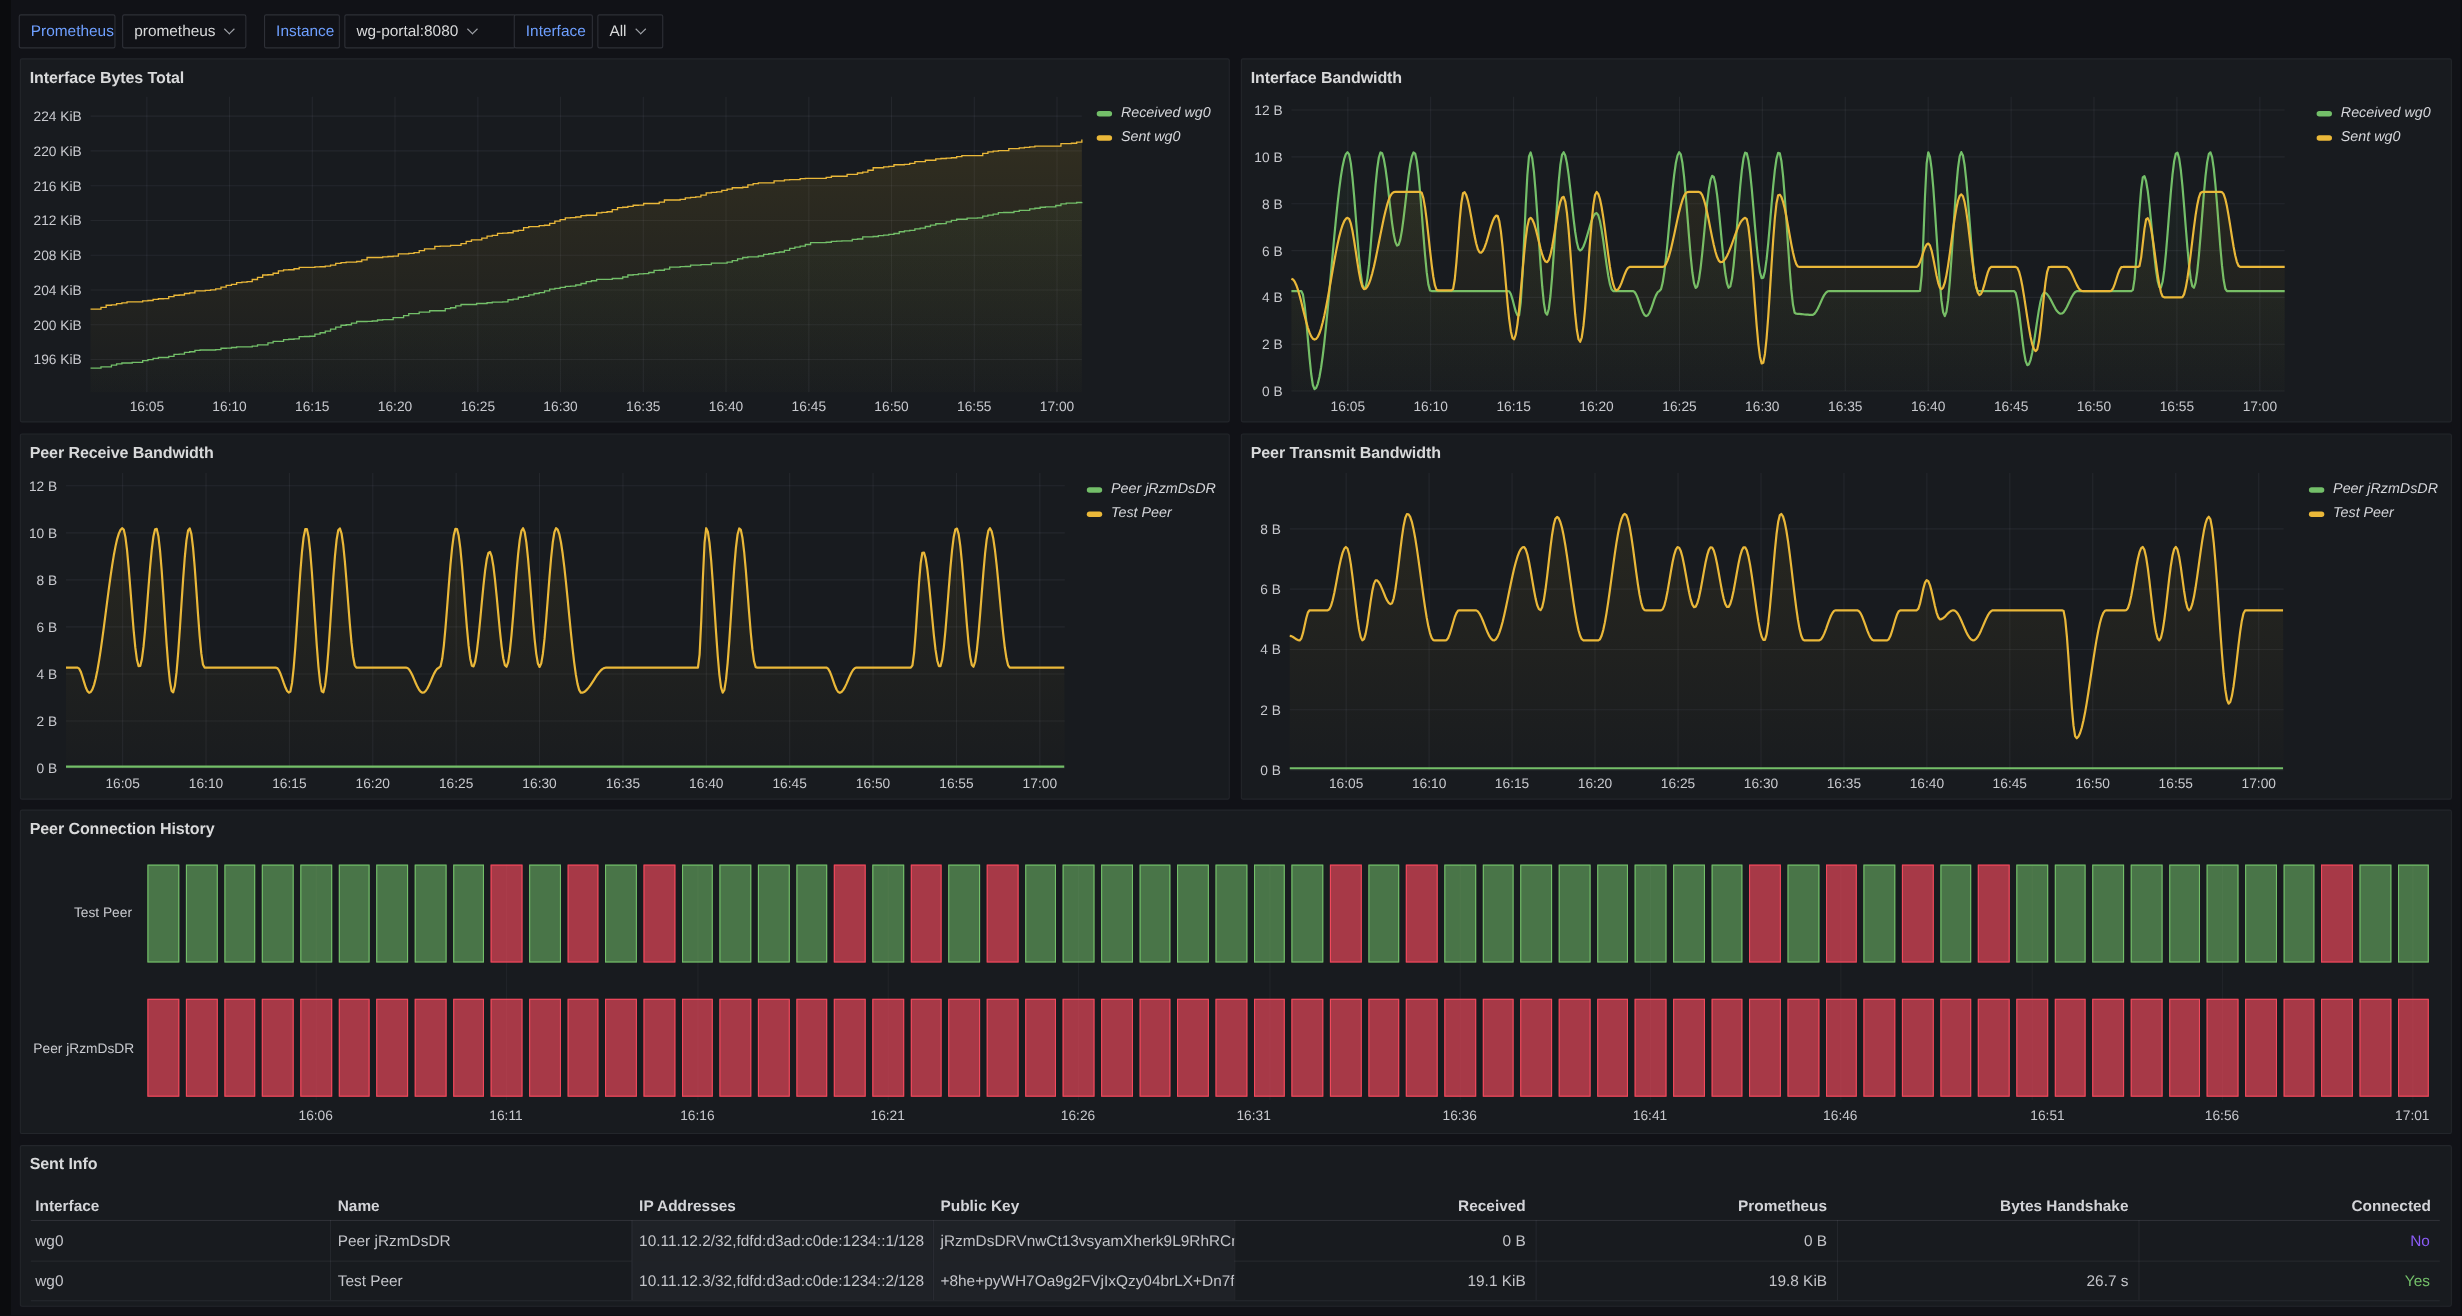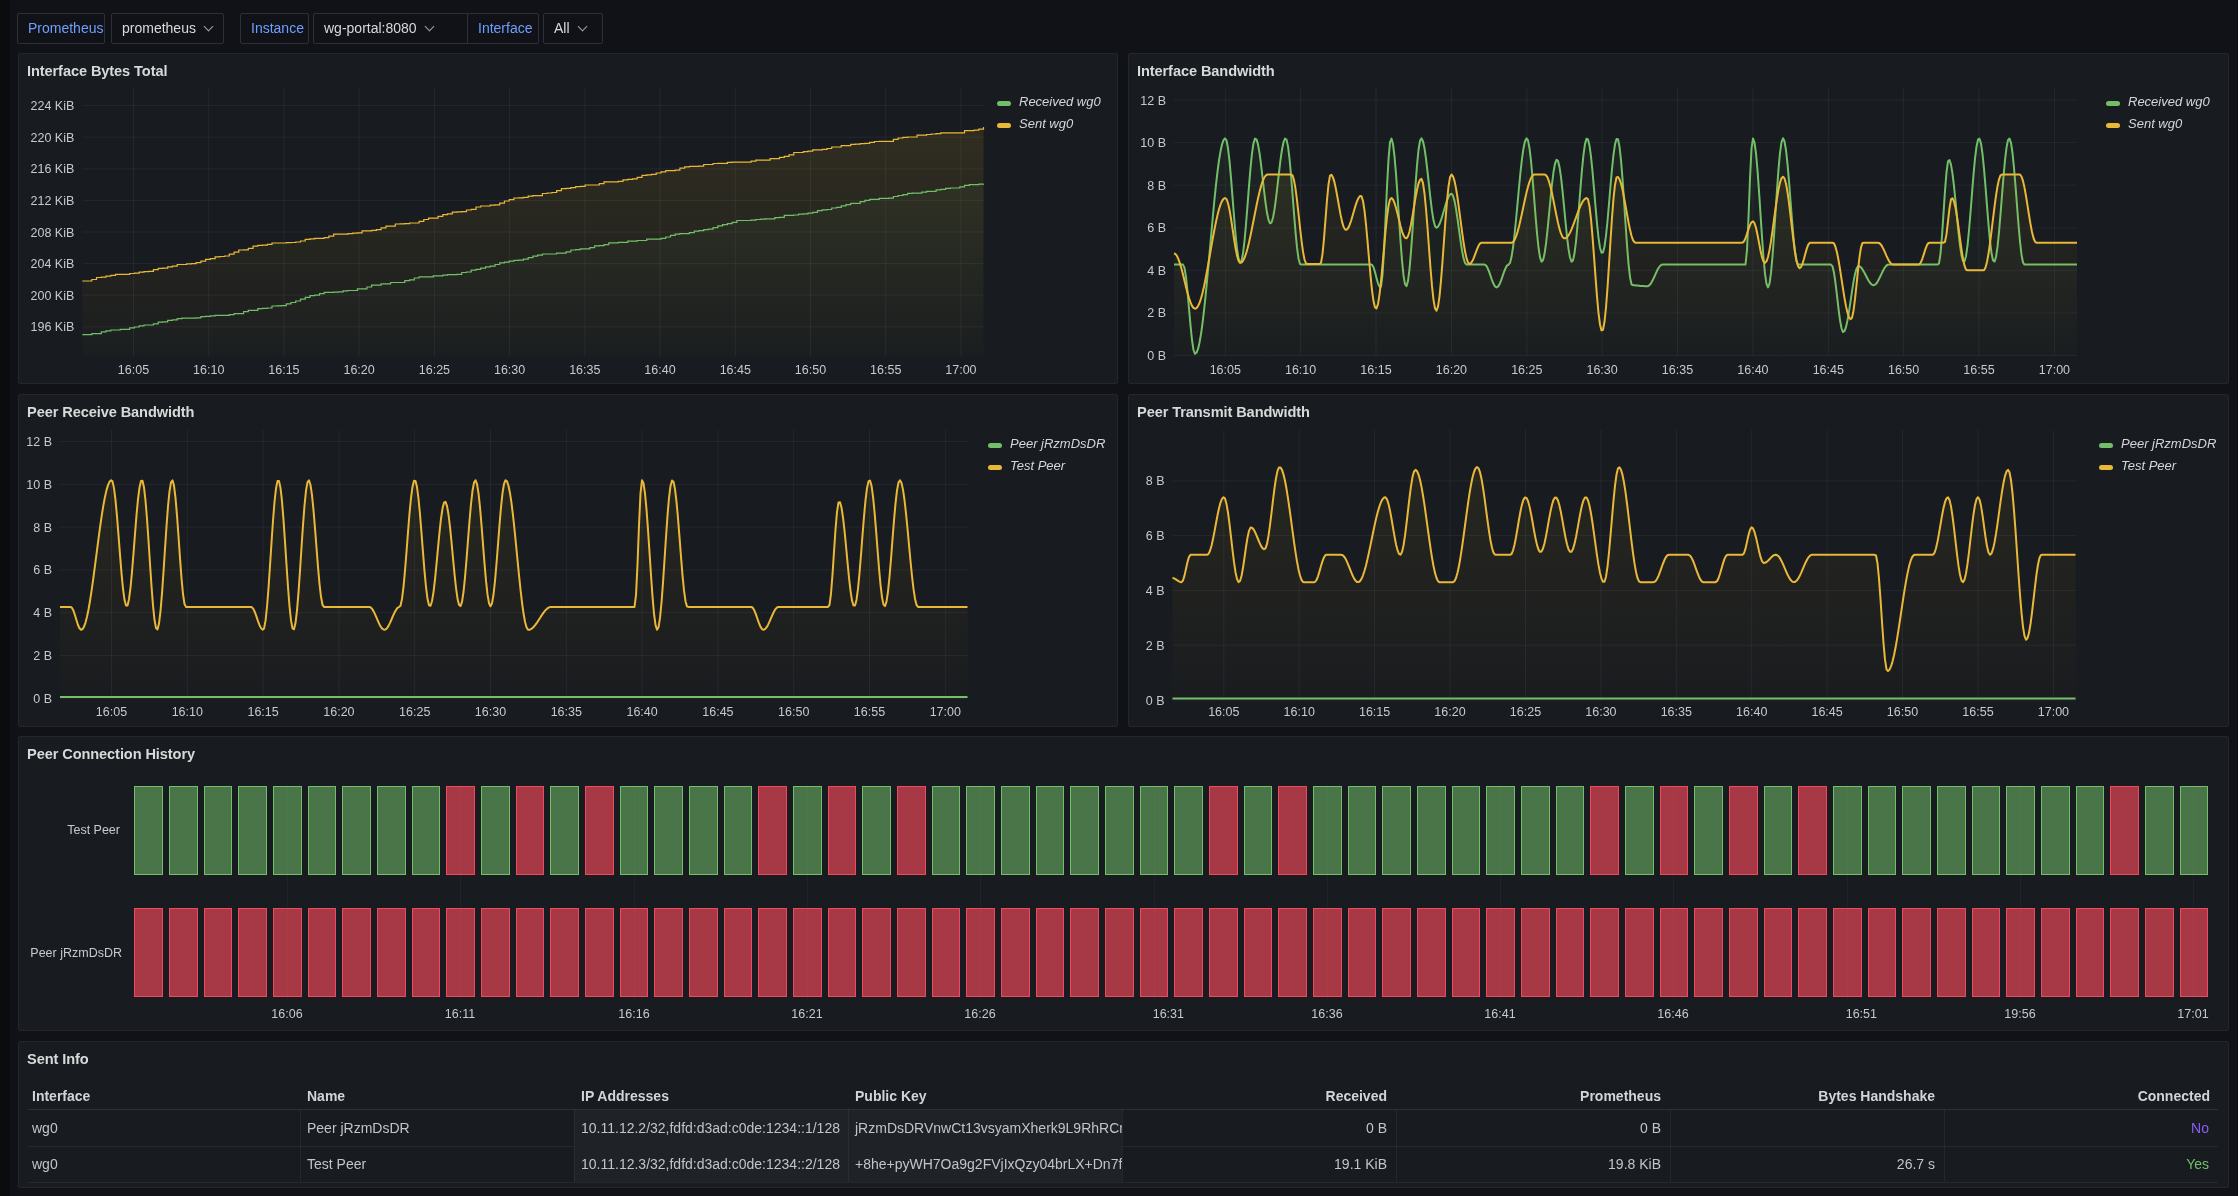--- a/index.html
+++ b/index.html
@@ -262,31 +262,31 @@
 <div class="abs axl" style="left:257px;top:1007px;width:60px;text-align:center">16:06</div>
 <div class="abs" style="left:460px;top:786px;width:1px;height:214px;background:rgba(204,204,220,0.05)"></div>
 <div class="abs axl" style="left:430px;top:1007px;width:60px;text-align:center">16:11</div>
 <div class="abs" style="left:634px;top:786px;width:1px;height:214px;background:rgba(204,204,220,0.05)"></div>
 <div class="abs axl" style="left:604px;top:1007px;width:60px;text-align:center">16:16</div>
 <div class="abs" style="left:807px;top:786px;width:1px;height:214px;background:rgba(204,204,220,0.05)"></div>
 <div class="abs axl" style="left:777px;top:1007px;width:60px;text-align:center">16:21</div>
 <div class="abs" style="left:980px;top:786px;width:1px;height:214px;background:rgba(204,204,220,0.05)"></div>
 <div class="abs axl" style="left:950px;top:1007px;width:60px;text-align:center">16:26</div>
 <div class="abs" style="left:1154px;top:786px;width:1px;height:214px;background:rgba(204,204,220,0.05)"></div>
-<div class="abs axl" style="left:1124px;top:1007px;width:60px;text-align:right">16:31</div>
+<div class="abs axl" style="left:1124px;top:1007px;width:60px;text-align:left">16:31</div>
 <div class="abs" style="left:1327px;top:786px;width:1px;height:214px;background:rgba(204,204,220,0.05)"></div>
 <div class="abs axl" style="left:1297px;top:1007px;width:60px;text-align:center">16:36</div>
 <div class="abs" style="left:1500px;top:786px;width:1px;height:214px;background:rgba(204,204,220,0.05)"></div>
 <div class="abs axl" style="left:1470px;top:1007px;width:60px;text-align:center">16:41</div>
 <div class="abs" style="left:1673px;top:786px;width:1px;height:214px;background:rgba(204,204,220,0.05)"></div>
 <div class="abs axl" style="left:1643px;top:1007px;width:60px;text-align:center">16:46</div>
 <div class="abs" style="left:1847px;top:786px;width:1px;height:214px;background:rgba(204,204,220,0.05)"></div>
 <div class="abs axl" style="left:1817px;top:1007px;width:60px;text-align:right">16:51</div>
 <div class="abs" style="left:2020px;top:786px;width:1px;height:214px;background:rgba(204,204,220,0.05)"></div>
-<div class="abs axl" style="left:1990px;top:1007px;width:60px;text-align:center">19:56</div>
+<div class="abs axl" style="left:1990px;top:1007px;width:60px;text-align:center">16:56</div>
 <div class="abs" style="left:2193px;top:786px;width:1px;height:214px;background:rgba(204,204,220,0.05)"></div>
 <div class="abs axl" style="left:2163px;top:1007px;width:60px;text-align:center">17:01</div>
 <div class="abs" style="left:134.2px;top:786px;width:28.7px;height:89px;background:rgba(115,191,105,0.55);border:1px solid #73BF69;box-sizing:border-box"></div>
 <div class="abs" style="left:168.9px;top:786px;width:28.7px;height:89px;background:rgba(115,191,105,0.55);border:1px solid #73BF69;box-sizing:border-box"></div>
 <div class="abs" style="left:203.5px;top:786px;width:28.7px;height:89px;background:rgba(115,191,105,0.55);border:1px solid #73BF69;box-sizing:border-box"></div>
 <div class="abs" style="left:238.2px;top:786px;width:28.7px;height:89px;background:rgba(115,191,105,0.55);border:1px solid #73BF69;box-sizing:border-box"></div>
 <div class="abs" style="left:272.9px;top:786px;width:28.7px;height:89px;background:rgba(115,191,105,0.55);border:1px solid #73BF69;box-sizing:border-box"></div>
 <div class="abs" style="left:307.6px;top:786px;width:28.7px;height:89px;background:rgba(115,191,105,0.55);border:1px solid #73BF69;box-sizing:border-box"></div>
 <div class="abs" style="left:342.2px;top:786px;width:28.7px;height:89px;background:rgba(115,191,105,0.55);border:1px solid #73BF69;box-sizing:border-box"></div>
 <div class="abs" style="left:376.9px;top:786px;width:28.7px;height:89px;background:rgba(115,191,105,0.55);border:1px solid #73BF69;box-sizing:border-box"></div>

